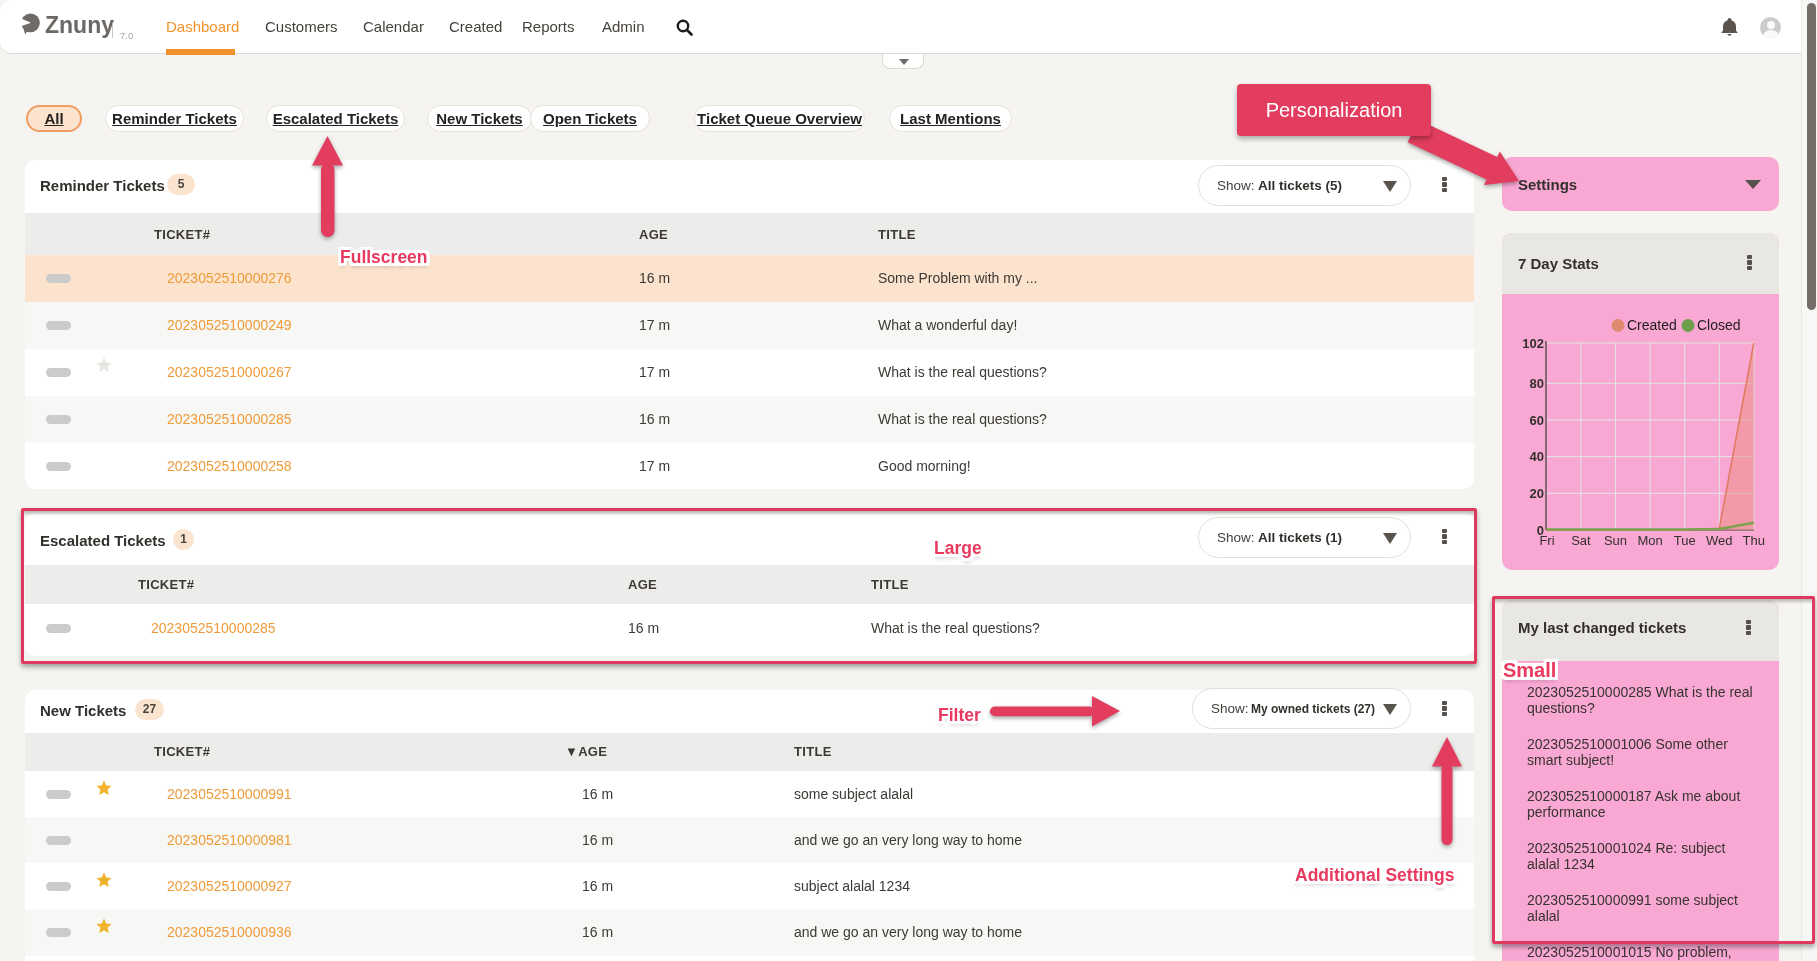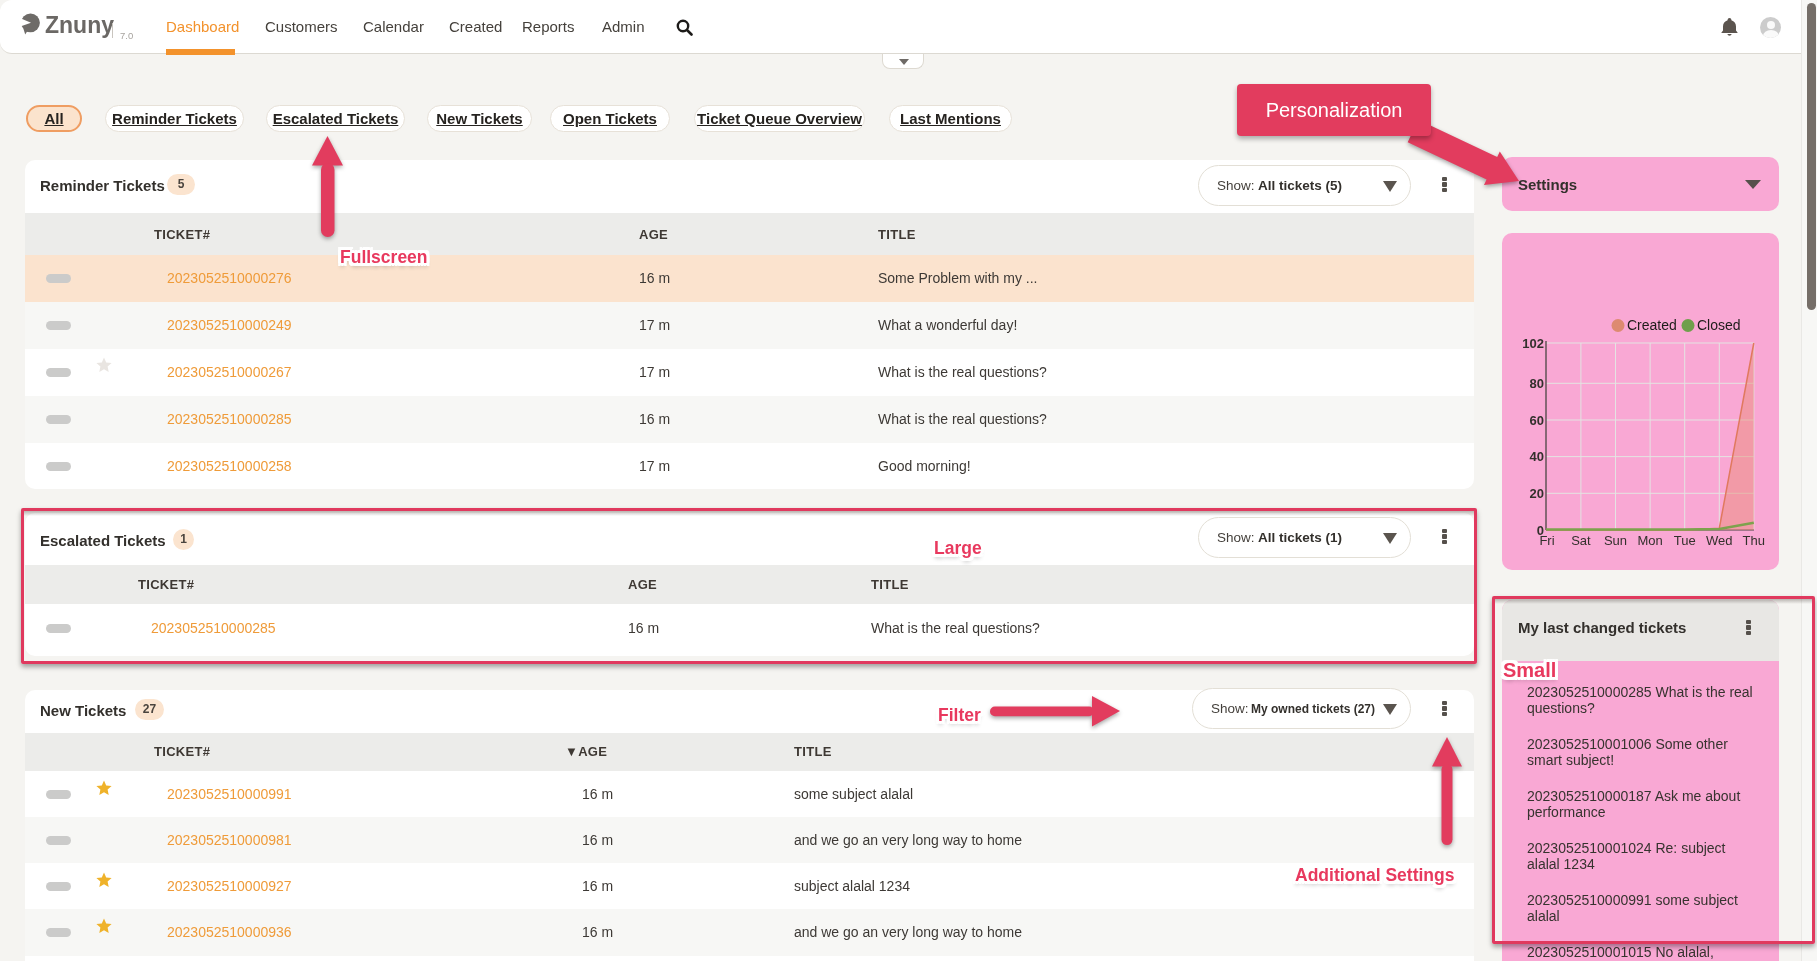--- a/index.html
+++ b/index.html
@@ -92,21 +92,21 @@
 </div>
 
 <div id="tabdrop">
     <div class="tri"></div>
   </div>
 
 <div class="fbtn active" style="left:26px;width:56px">All</div>
 <div class="fbtn" style="left:105px;width:139px">Reminder Tickets</div>
 <div class="fbtn" style="left:266px;width:139px">Escalated Tickets</div>
 <div class="fbtn" style="left:427px;width:105px">New Tickets</div>
-<div class="fbtn" style="left:550px;width:120px">Open Tickets</div>
+<div class="fbtn" style="left:530px;width:120px">Open Tickets</div>
 <div class="fbtn" style="left:694px;width:171px">Ticket Queue Overview</div>
 <div class="fbtn" style="left:889px;width:123px">Last Mentions</div>
 
 <div class="widget" style="top:160px;height:329px">
   <div class="wtitle" style="top:17px">Reminder Tickets</div>
   <div class="badge" style="left:142px;top:14px;width:28px">5</div>
   <div class="showpill" style="left:1173px;top:5px;width:213px">
     <span class="lbl">Show:</span>
       <span class="val" style="left:59px">All tickets (5)</span>
     <span class="caret" style="left:184px"></span>
@@ -234,20 +234,28 @@
     <span style="left:769px;top:15px">and we go an very long way to home</span>
   </div>
 </div>
 
 <div class="scard" style="top:157px;height:54px">
   <div class="wtitle" style="left:16px;top:19px">Settings</div>
   <div class="caretdown" style="left:243px;top:23px"></div>
 </div>
 
 <div class="scard" style="top:233px;height:337px">
+  <div class="shead">
+      <div class="t" style="top:22px">7 Day Stats</div>
+    <div class="kebab" style="left:245px;top:22px">
+        <i></i>
+        <i></i>
+        <i></i>
+      </div>
+  </div>
   <svg class="abs" style="left:0;top:0" width="277" height="337" viewBox="0 0 277 337">
 
     <circle cx="116" cy="92.5" r="6.5" fill="#dd8a70"></circle>
     <text x="125" y="97" font-size="14" fill="#1e1c1a">Created</text>
     <circle cx="186" cy="92.5" r="6.5" fill="#6f9f4b"></circle>
     <text x="195" y="97" font-size="14" fill="#1e1c1a">Closed</text>
 
     <g stroke="#e4e4e2" stroke-width="1">
       <line x1="44" y1="110" x2="252" y2="110"></line>
       <line x1="44" y1="150.3" x2="252" y2="150.3"></line>
@@ -299,21 +307,21 @@
         <i></i>
         <i></i>
       </div>
   </div>
   <div class="abs" style="left:25px;top:84px;width:235px;font-size:14px;line-height:16px;color:#37332f">
     <div style="margin-bottom:20px">2023052510000285 What is the real questions?</div>
     <div style="margin-bottom:20px">2023052510001006 Some other smart subject!</div>
     <div style="margin-bottom:20px">2023052510000187 Ask me about performance</div>
     <div style="margin-bottom:20px">2023052510001024 Re: subject alalal 1234</div>
     <div style="margin-bottom:20px">2023052510000991 some subject alalal</div>
-    <div>2023052510001015 No alalal,</div>
+    <div>2023052510001015 No problem,</div>
   </div>
 </div>
 
 <div class="redrect" style="left:21px;top:508px;width:1456px;height:156px"></div>
 <div class="redrect" style="left:1492px;top:596px;width:323px;height:348px"></div>
 
 <div class="abs" style="left:1237px;top:84px;width:194px;height:52px;background:#e23c5e;border-radius:4px;z-index:40;box-shadow:0 3px 5px rgba(0,0,0,.3)">
   <div style="text-align:center;line-height:52px;color:#fff;font-size:20px">Personalization</div>
 </div>
 <svg class="arrow" style="left:1398px;top:115px;z-index:39" width="125" height="85" viewBox="0 0 125 85">

